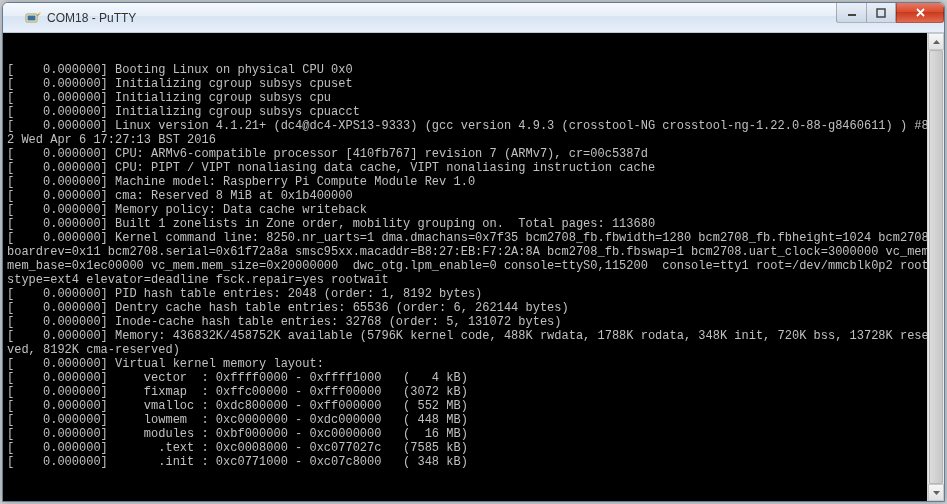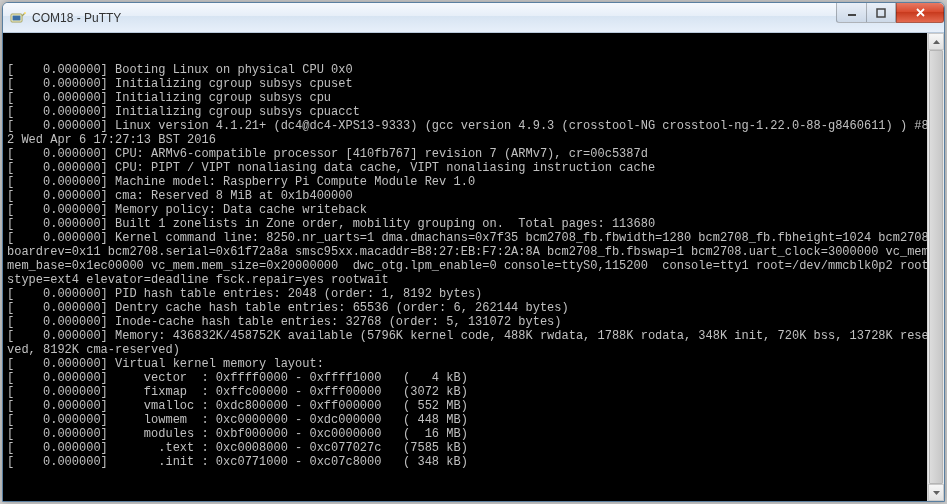--- a/index.html
+++ b/index.html
@@ -24,21 +24,21 @@
     display: flex;
     flex-direction: column;
     overflow: hidden;
   }
   .titlebar {
     height: 30px;
     background: linear-gradient(to bottom, #f6f9fd 0%, #e6eef8 45%, #d7e4f2 46%, #e8f0fa 100%);
     border-bottom: 1px solid #b9c9db;
     display: flex;
     align-items: center;
-    padding: 0 0 0 7px;
+    padding: 0 0 0 22px;
     user-select: none;
   }
   .app-icon {
     width: 16px;
     height: 16px;
     margin-right: 6px;
     display: flex;
     align-items: center;
     justify-content: center;
   }

